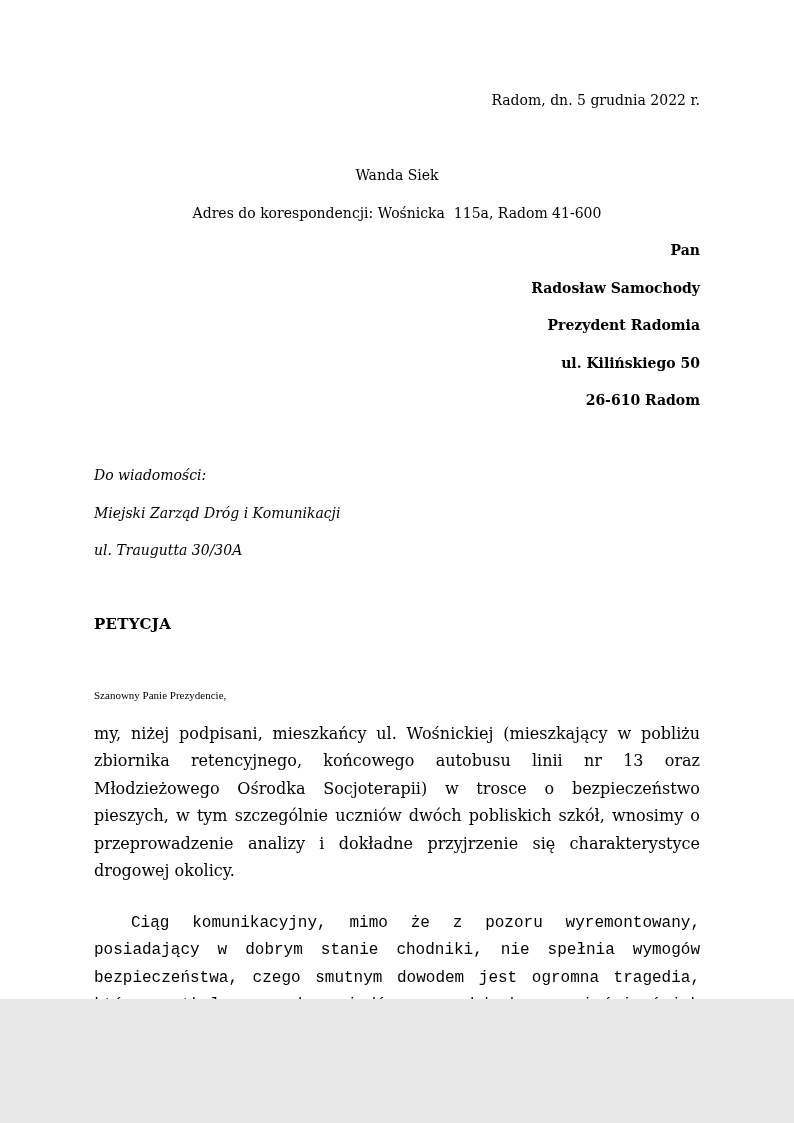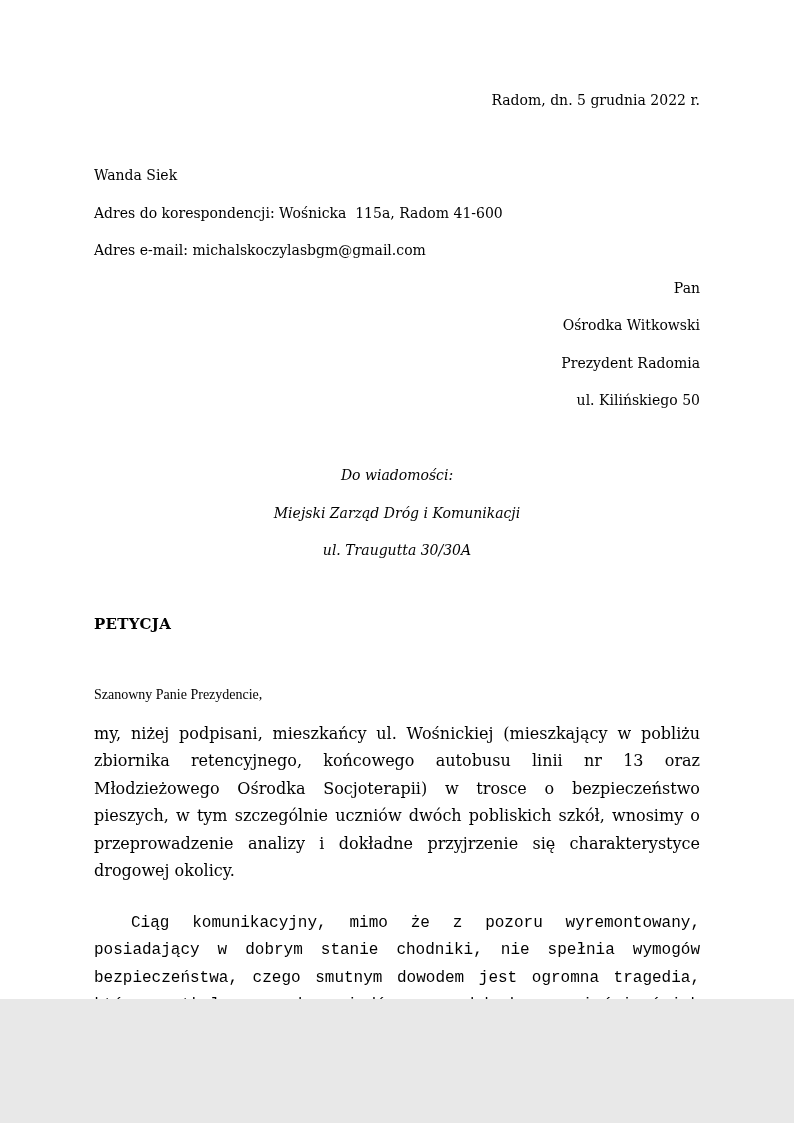--- a/index.html
+++ b/index.html
@@ -24,39 +24,39 @@
     font-size: 14px;
     line-height: 24px;
     white-space: pre-wrap;
   }
   .hline {
     font-size: 14px;
     line-height: 24px;
     margin-bottom: 13.5px;
     white-space: pre-wrap;
   }
-  .sender-block   { margin-top: 51px; text-align: left; }
-  .recipient-block{ margin-top: 13.5px; text-align: right; }
+  .sender-block   { margin-top: 51px; text-align: center; }
+  .recipient-block{ margin-top: 13.5px; text-align: right; font-weight: bold; }
   .cc-block {
     margin-top: 51px;
-    text-align: center;
+    text-align: left;
     font-style: italic;
   }
   .petition-title {
     margin-top: 49.5px;
     text-align: left;
     font-weight: bold;
     font-size: 15px;
     line-height: 24px;
     letter-spacing: 0.3px;
   }
   .salutation {
     margin-top: 47px;
     font-family: "Liberation Serif", serif;
-    font-size: 14px;
+    font-size: 11px;
     line-height: 24px;
   }
   .para {
     text-align: justify;
     line-height: 27.5px;
   }
   .para-1 {
     margin-top: 13px;
     font-family: "DejaVu Serif", serif;
     font-size: 16px;
@@ -71,28 +71,28 @@
 </head>
 <body>
 
 <div class="page">
 
   <div class="date-line">Radom, dn. 5 grudnia 2022 r.</div>
 
   <div class="sender-block">
     <div class="hline">Wanda Siek</div>
     <div class="hline">Adres do korespondencji: Wośnicka  115a, Radom 41-600</div>
-    <div class="hline">Adres e-mail: michalskoczylasbgm@gmail.com</div>
   </div>
 
   <div class="recipient-block">
     <div class="hline">Pan</div>
-    <div class="hline">Ośrodka Witkowski</div>
+    <div class="hline">Radosław Samochody</div>
     <div class="hline">Prezydent Radomia</div>
     <div class="hline">ul. Kilińskiego 50</div>
+    <div class="hline">26-610 Radom</div>
   </div>
 
   <div class="cc-block">
     <div class="hline">Do wiadomości:</div>
     <div class="hline">Miejski Zarząd Dróg i Komunikacji</div>
     <div class="hline">ul. Traugutta 30/30A</div>
   </div>
 
   <div class="petition-title">PETYCJA</div>
 

